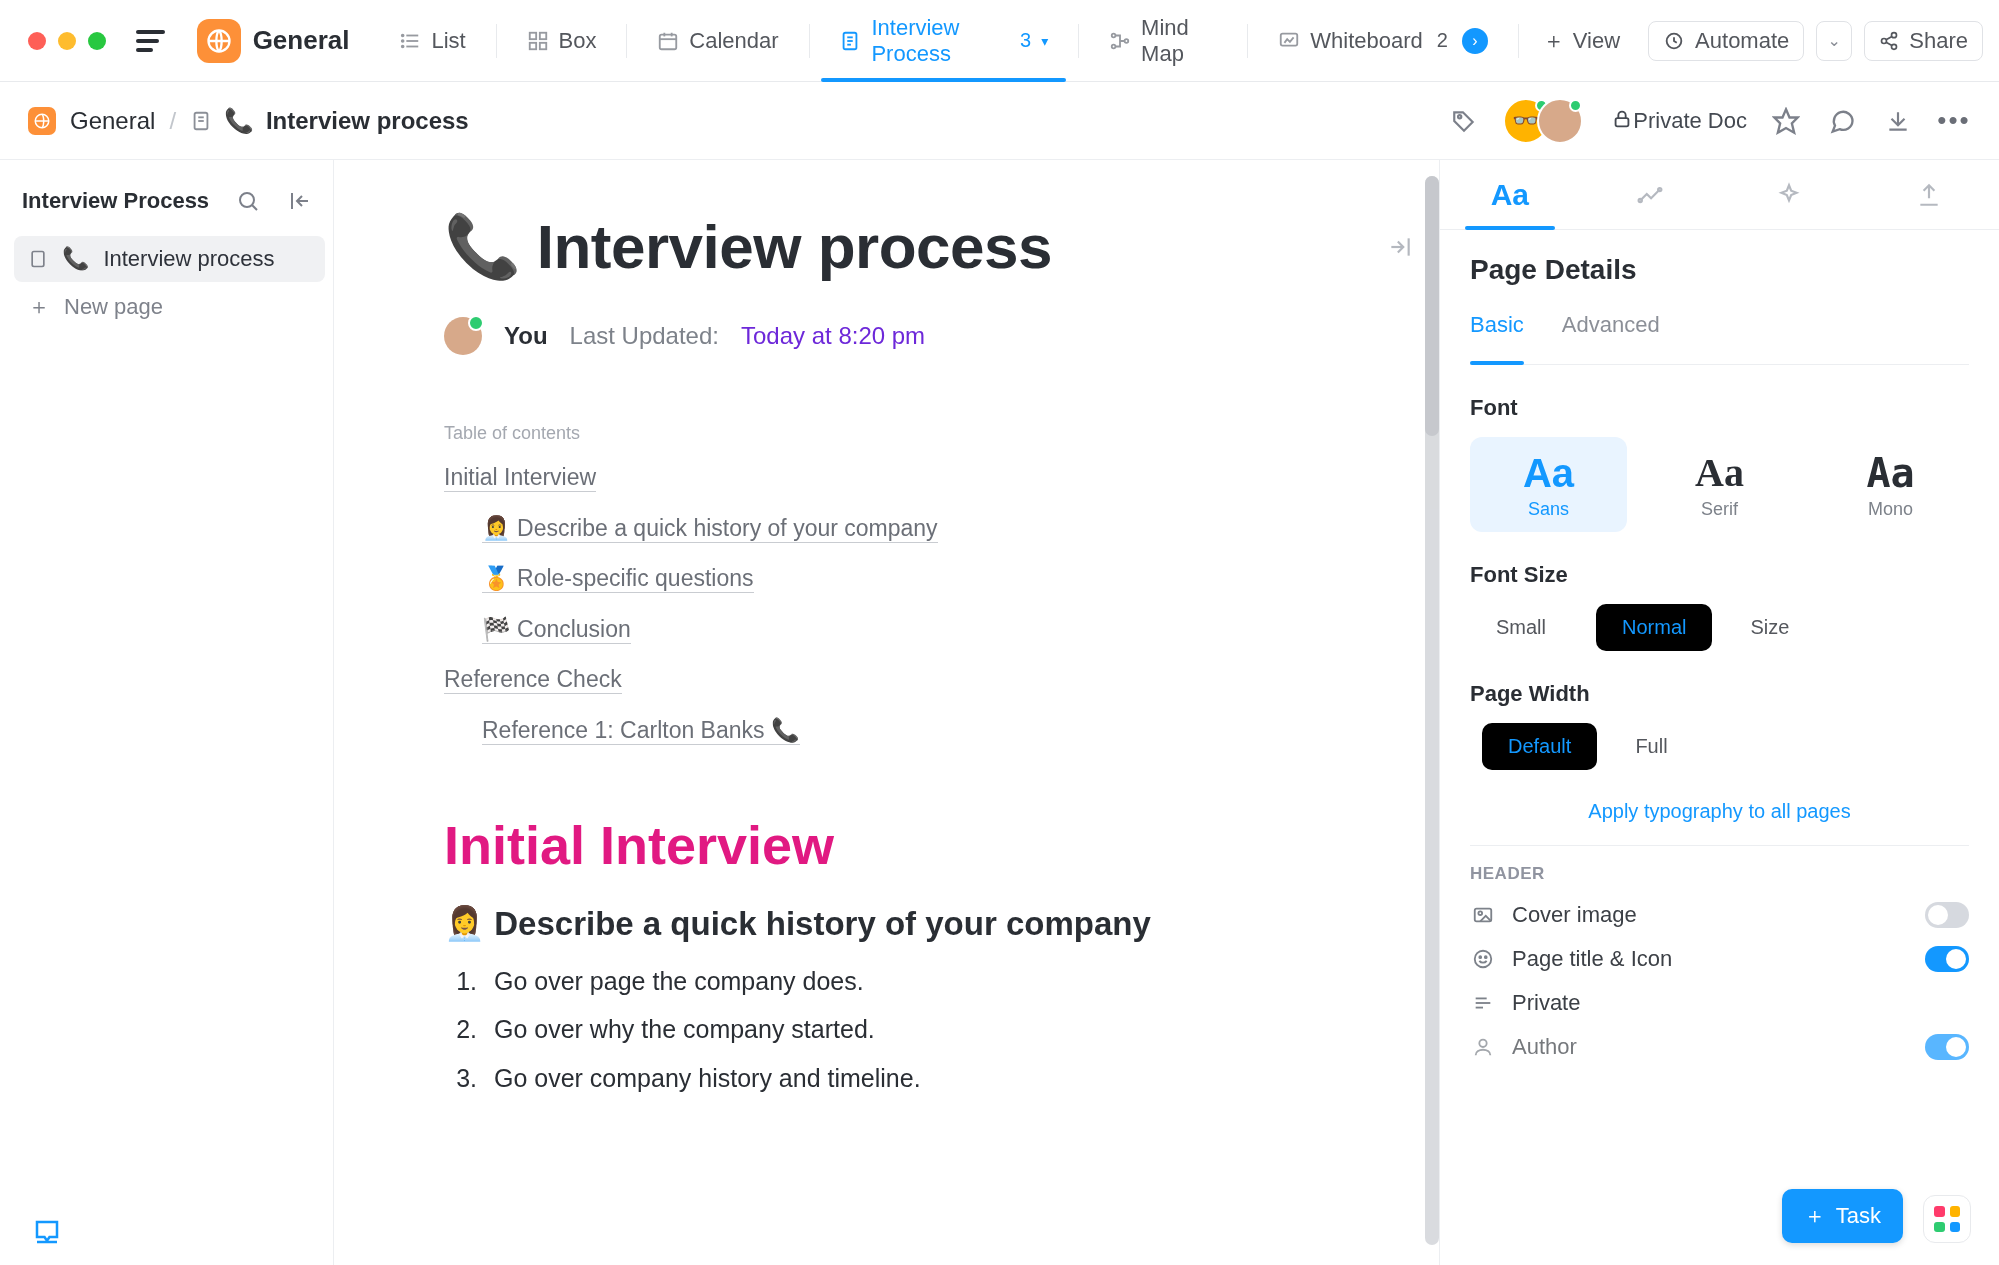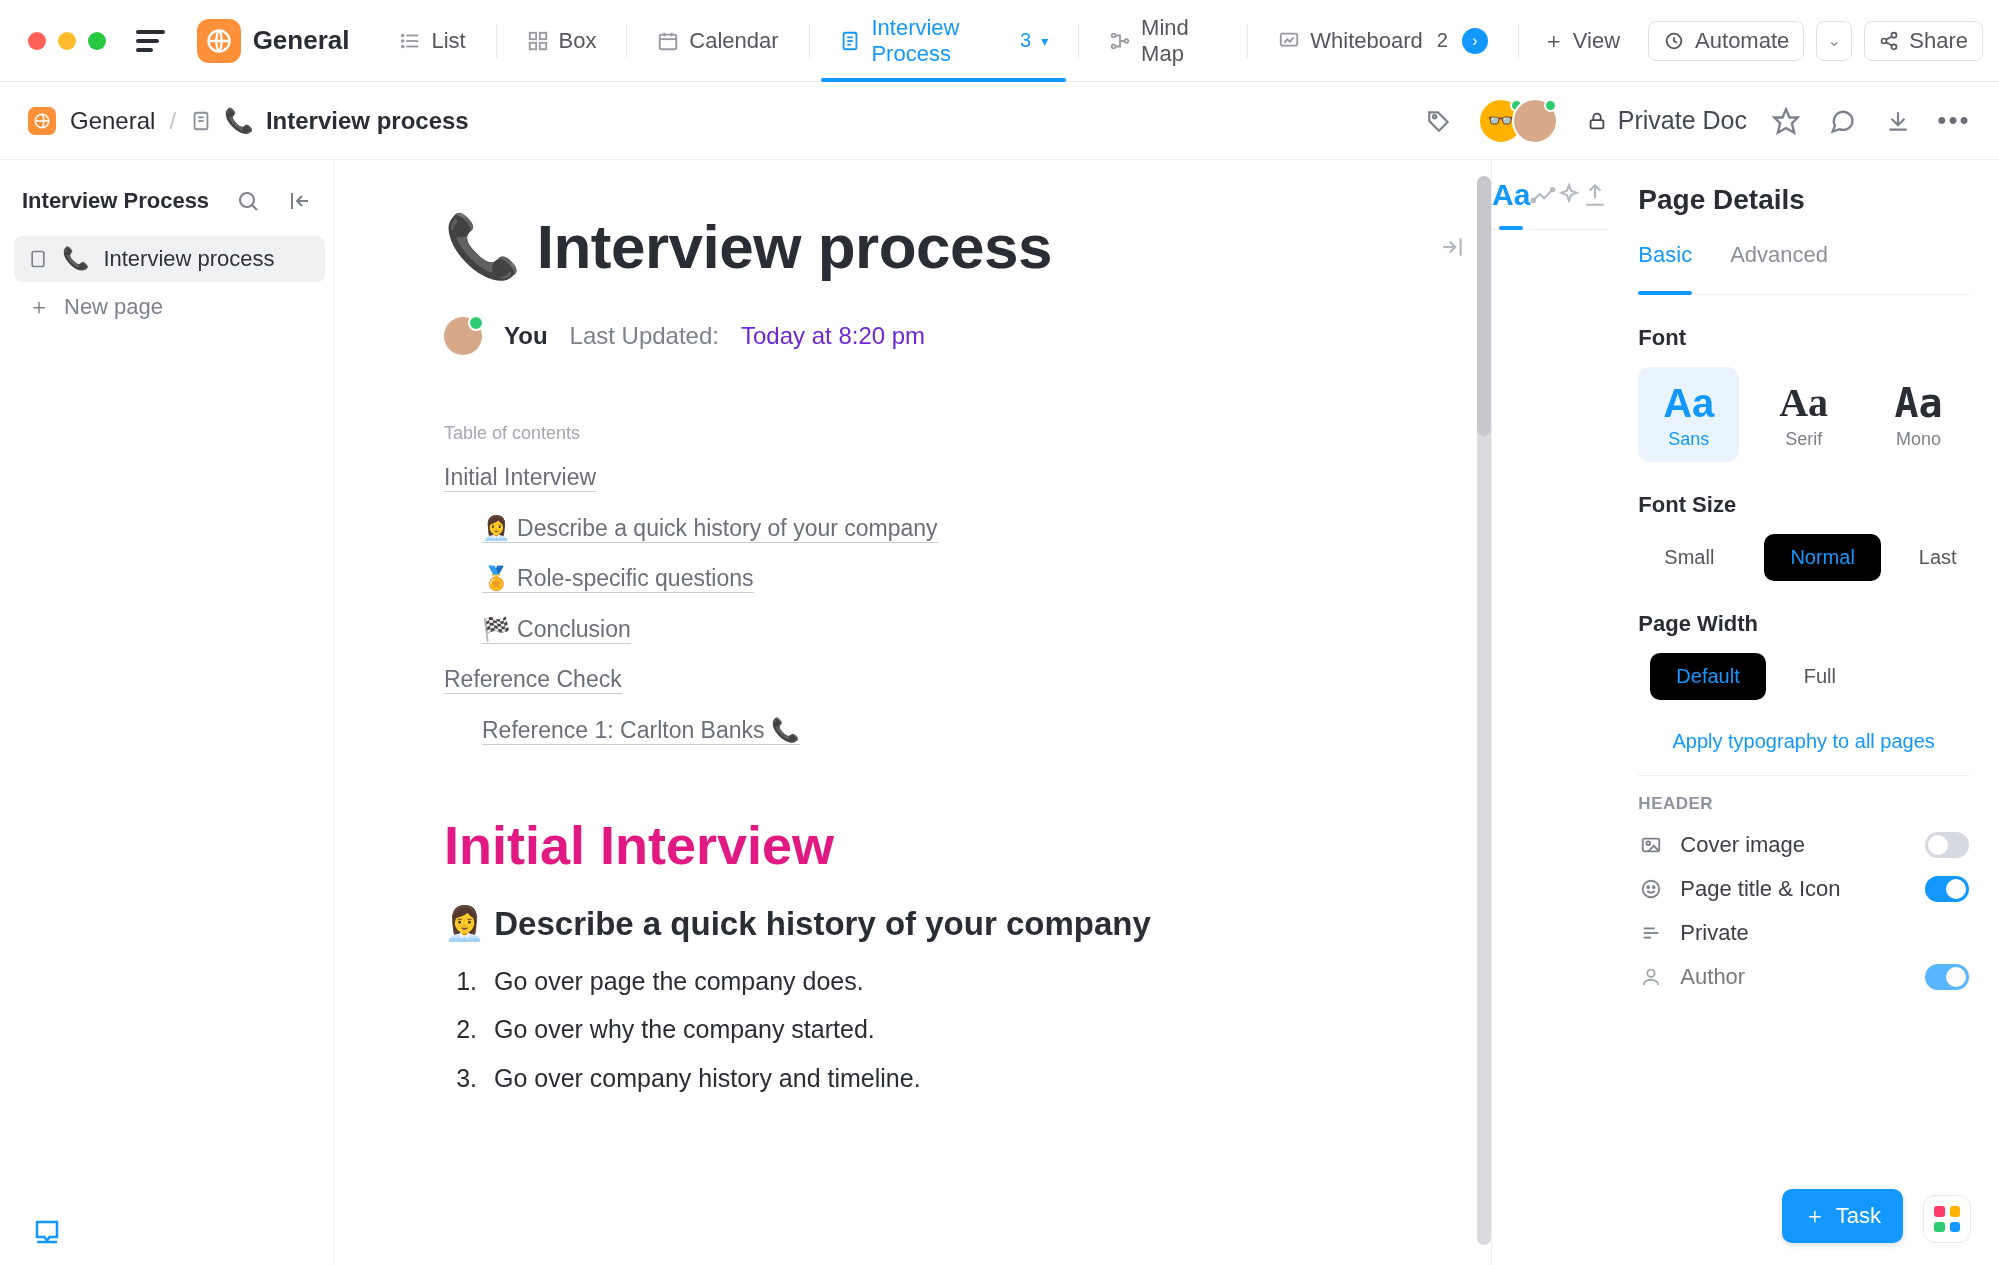--- a/index.html
+++ b/index.html
@@ -46,21 +46,21 @@
 .crumb-doc{ display:flex; align-items:center; gap:12px; font-size:24px; font-weight:600;}
 .page-ico-sm{ color:#8b8f97; display:flex; }
 .crumb-right{ margin-left:auto; display:flex; align-items:center; gap:22px;}
 .icon-btn{ width:34px; height:34px; display:flex; align-items:center;justify-content:center; color:#7c808a; cursor:pointer;}
 .avatar-stack{ display:flex; align-items:center; }
 .avatar{ width:46px; height:46px; border-radius:50%; border:2px solid #fff; position:relative; overflow:visible; display:flex; align-items:center; justify-content:center; font-size:22px;}
 .avatar.orange{ background:#ffb300; color:#fff;}
 .avatar.photo{ background:#d7a98a;}
 .avatar .dot{ position:absolute; top:-1px; right:-1px; width:13px; height:13px; border-radius:50%; background:#2ecc71; border:2px solid #fff;}
 .avatar-stack .avatar:nth-child(2){ margin-left:-12px;}
-.private{ display:flex; align-items:center; gap:10px; font-size:25px; color:#444951; margin-left:6px;}
+.private{ display:flex; align-items:flex-start; font-size:22px; color:#444951; margin-left:6px;}
 .dots{ font-size:26px; letter-spacing:2px; color:#6a6e77;}
 
 
 .main { display:flex; height:calc(1265px - 82px - 78px); }
 .left-panel{ width:334px; border-right:1px solid #eceef1; padding:20px 8px 20px 14px; display:flex; flex-direction:column; position:relative;}
 .lp-head{ display:flex; align-items:center; gap:18px; padding:4px 8px 18px;}
 .lp-title{ font-size:22px; font-weight:600; flex:1;}
 .lp-item{ display:flex; align-items:center; gap:14px; padding:10px 14px; border-radius:8px; font-size:22px; color:#2e323a; cursor:pointer;}
 .lp-item.active{ background:#f0f1f3;}
 .lp-item .pi{ color:#7e828b; display:flex;}
@@ -84,21 +84,21 @@
 .toc{ margin-top:8px; font-size:23px; line-height:2.2;}
 .toc a{ color:#6b6f77; text-decoration:none; border-bottom:1px solid #c9ccd1; padding-bottom:1px;}
 .toc .lvl1{}
 .toc .lvl2{ padding-left:38px;}
 .h1-pink{ color:#e11982; font-size:54px; font-weight:800; margin-top:58px;}
 .h2{ font-size:33px; font-weight:800; margin-top:28px;}
 ol.steps{ margin-top:14px; font-size:25px; line-height:1.95; padding-left:40px;}
 ol.steps li{ padding-left:10px;}
 
 
-.right-panel{ width:508px; border-left:1px solid #eceef1; display:flex; flex-direction:row; position:relative;}
+.right-panel{ width:560px; border-left:1px solid #eceef1; display:flex; flex-direction:column; position:relative;}
 .rp-tabs{ display:flex; align-items:center; height:70px; border-bottom:1px solid #eceef1;}
 .rp-tab{ flex:1; display:flex; align-items:center; justify-content:center; color:#b5b9c0; font-size:30px; cursor:pointer; height:100%; position:relative;}
 .rp-tab.active{ color:#1398ff;}
 .rp-tab.active::after{content:""; position:absolute; bottom:-1px; left:18%; right:18%; height:4px; background:#1398ff; border-radius:2px;}
 .rp-body{ padding:24px 30px 0; overflow:hidden; flex:1;}
 .rp-h1{ font-size:28px; font-weight:700;}
 .sub-tabs{ display:flex; gap:38px; margin-top:26px; font-size:22px; border-bottom:1px solid #eceef1;}
 .sub-tab{ padding-bottom:26px; color:#8b8f97; cursor:pointer; position:relative;}
 .sub-tab.active{ color:#1398ff;}
 .sub-tab.active::after{content:""; position:absolute; bottom:-1px; left:0; right:0; height:4px; background:#1398ff; border-radius:2px;}
@@ -456,21 +456,21 @@
         <div class="font-card mono">
           <div class="big">Aa</div>
           <div class="lab">Mono</div>
         </div>
       </div>
 
       <div class="section-label">Font Size</div>
       <div class="seg">
         <div class="opt">Small</div>
         <div class="opt active">Normal</div>
-        <div class="opt">Last</div>
+        <div class="opt">Size</div>
       </div>
 
       <div class="section-label">Page Width</div>
       <div class="seg">
         <div class="opt active">Default</div>
         <div class="opt">Full</div>
       </div>
 
       <div class="link-btn">Apply typography to all pages</div>
       <div class="hr"></div>

